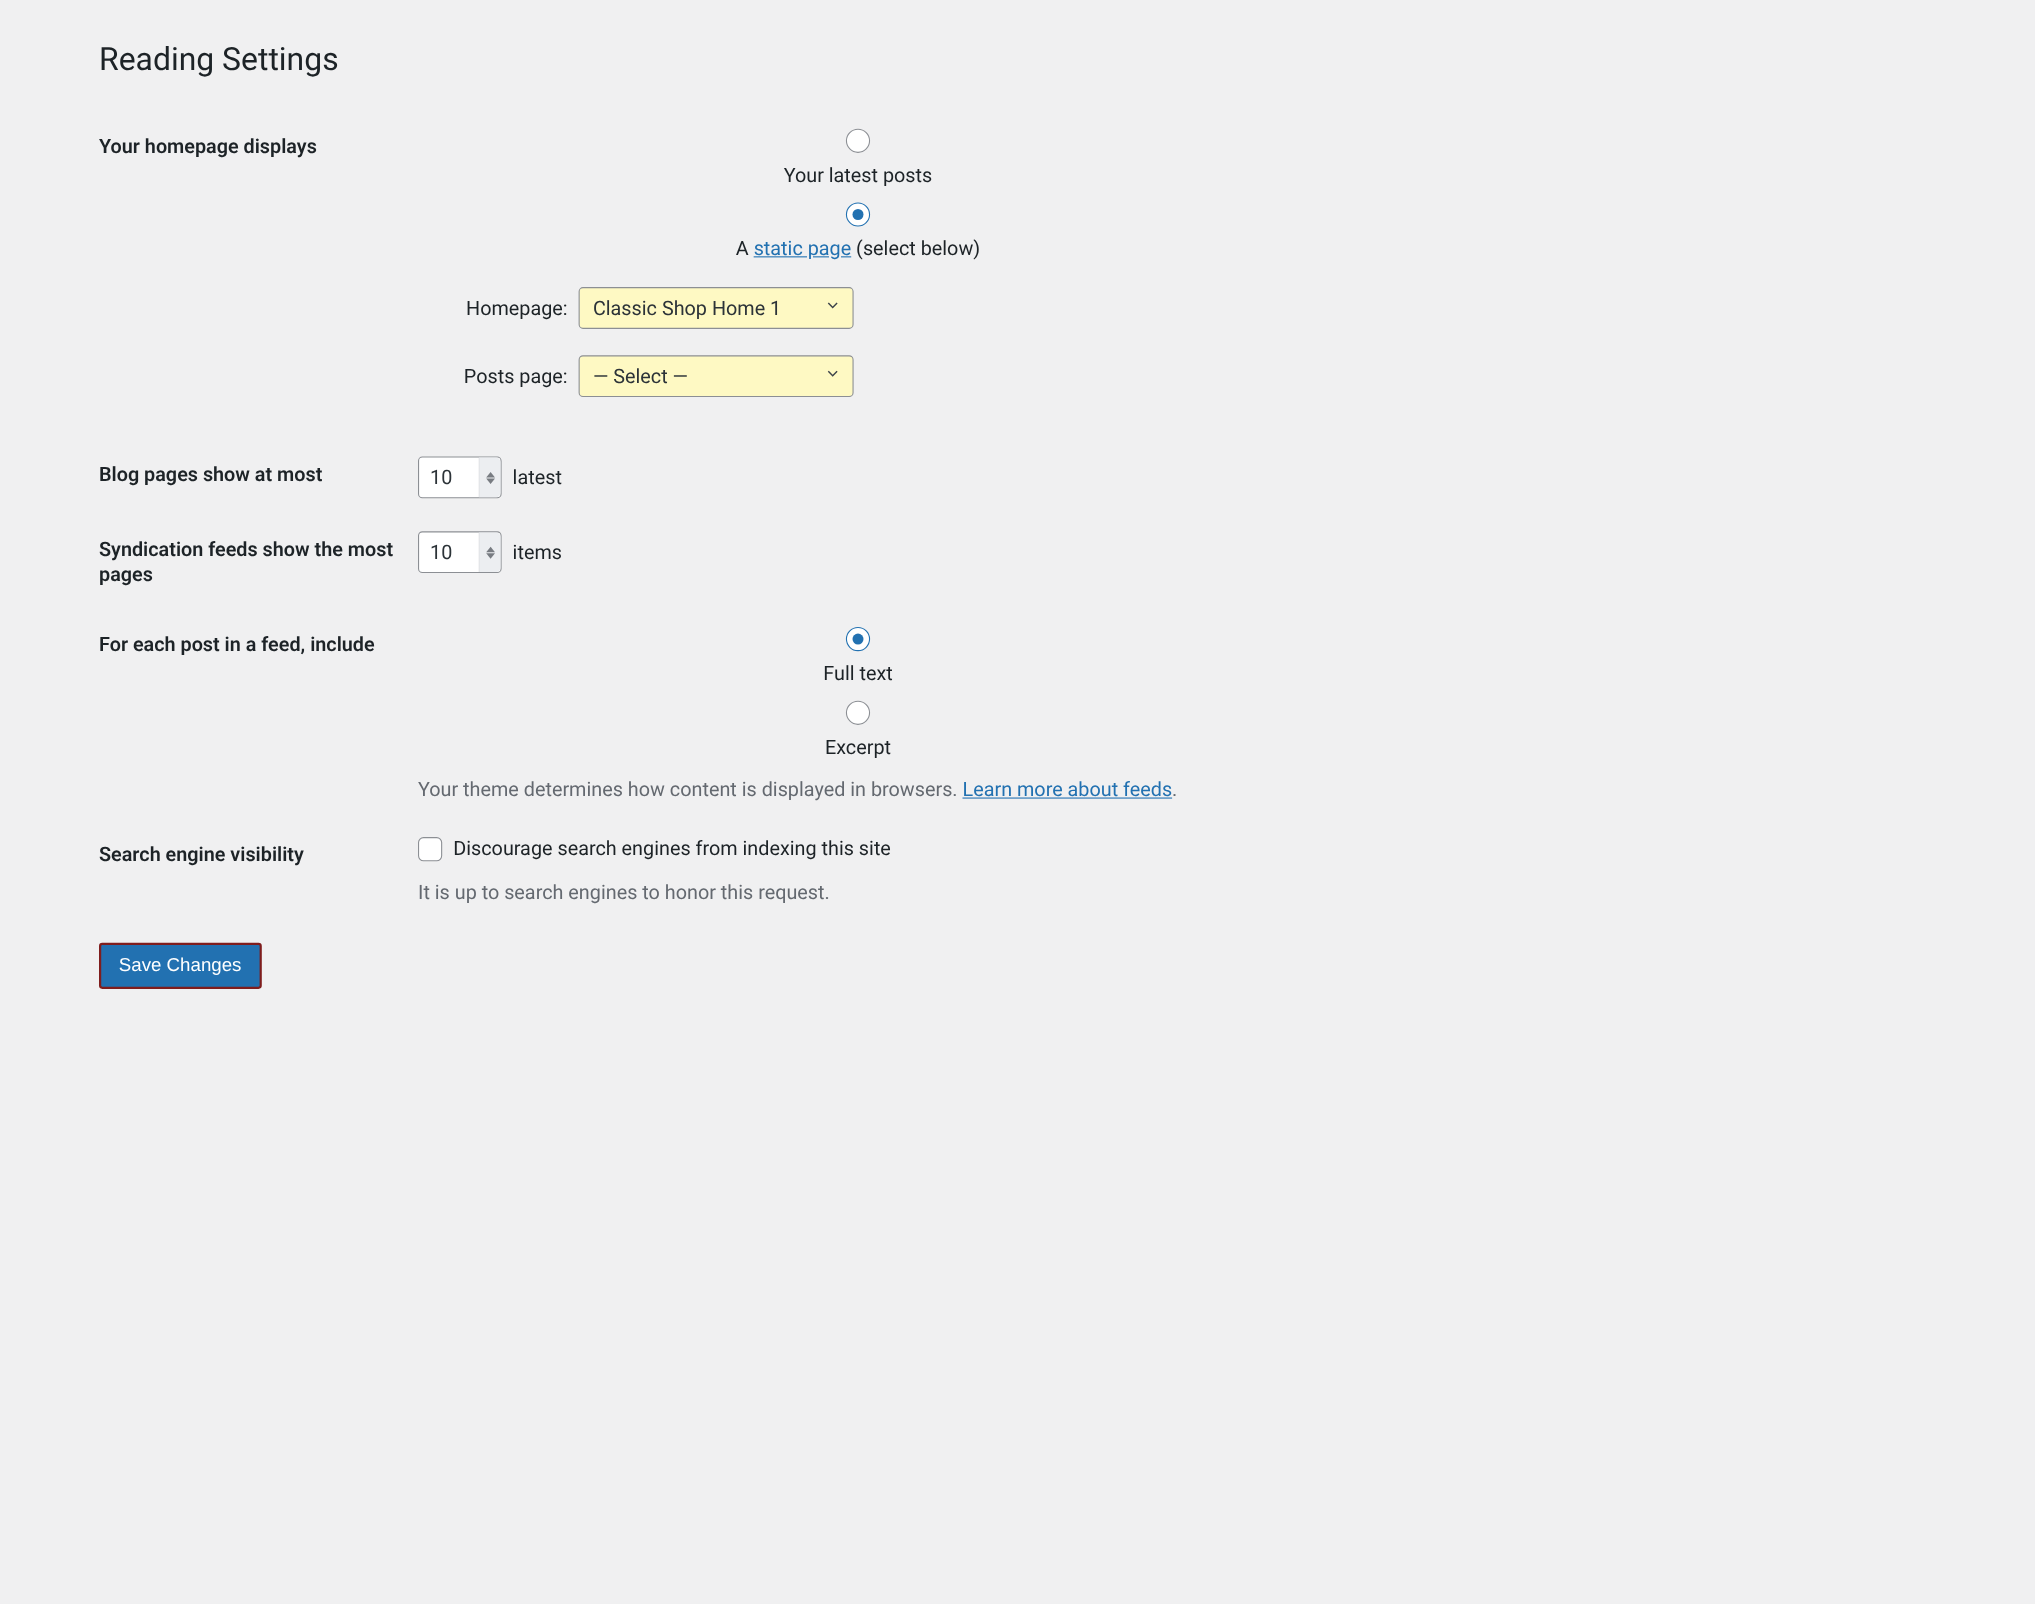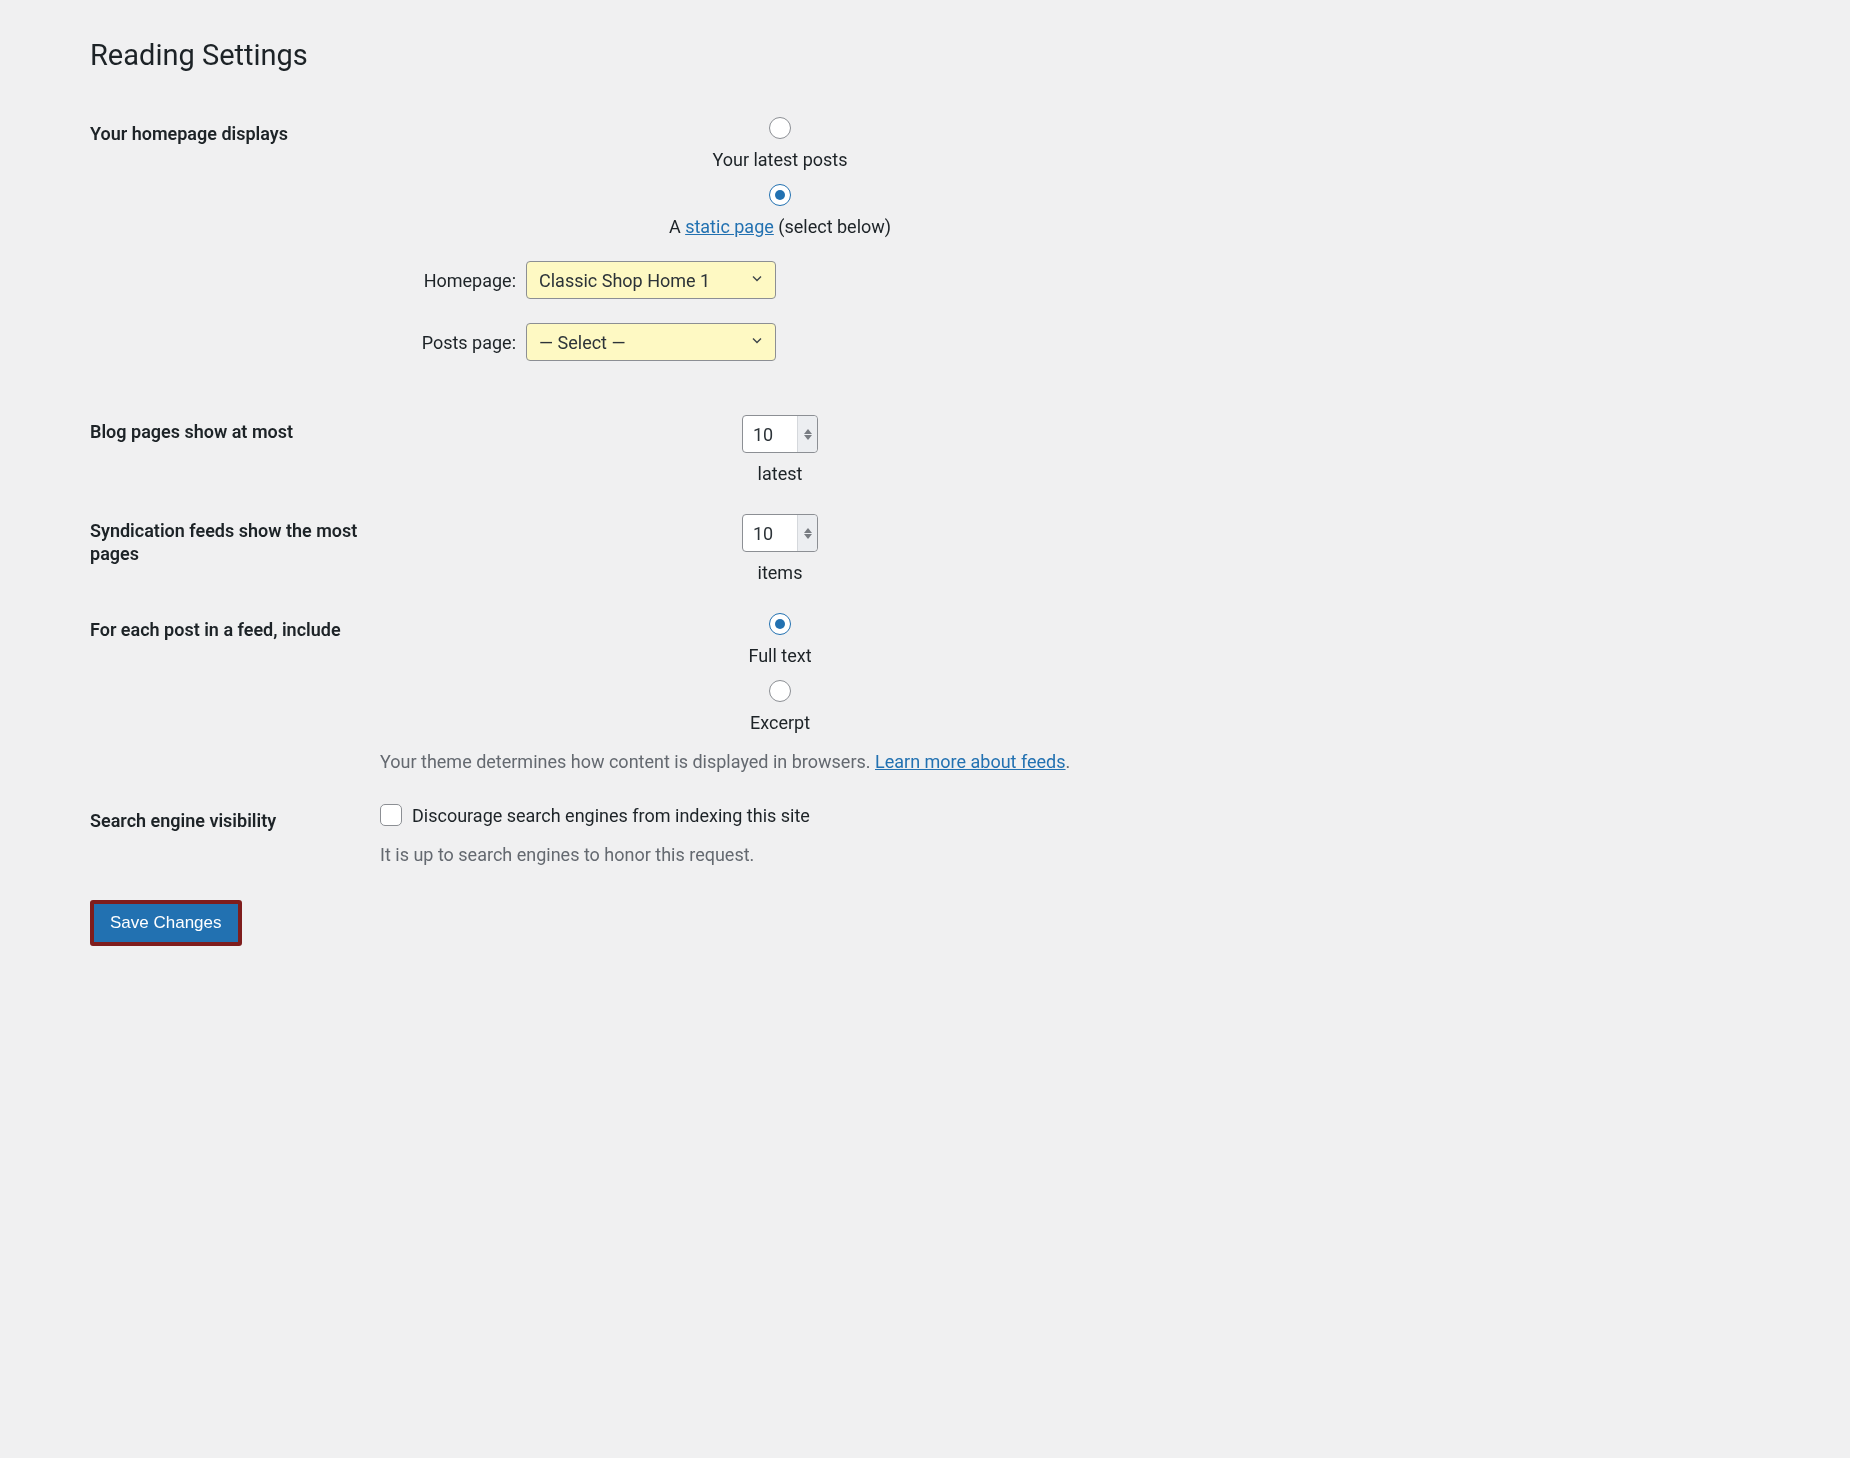--- a/index.html
+++ b/index.html
@@ -123,21 +123,20 @@
       width: 16px;
       height: 16px;
       stroke: #3c434a;
       stroke-width: 2;
       fill: none;
     }
     .number-row {
       display: flex;
       align-items: center;
       gap: 10px;
-      flex-direction: column;
     }
     .number-input {
       position: relative;
       width: 76px;
       height: 38px;
       background: #fff;
       border: 1px solid #8c8f94;
       border-radius: 4px;
       display: flex;
       align-items: center;
@@ -193,21 +192,21 @@
       font-size: 18px;
       margin-top: 16px;
       line-height: 1.4;
     }
     .submit-row {
       margin-top: 18px;
     }
     .primary-button {
       background: #2271b1;
       color: #fff;
-      border: 4px solid #7f1d1d;
+      border: 2px solid #7f1d1d;
       border-radius: 3px;
       padding: 8px 16px;
       font-size: 17px;
       cursor: pointer;
       line-height: 1.3;
     }
   </style>
 </head>
 <body>
 

